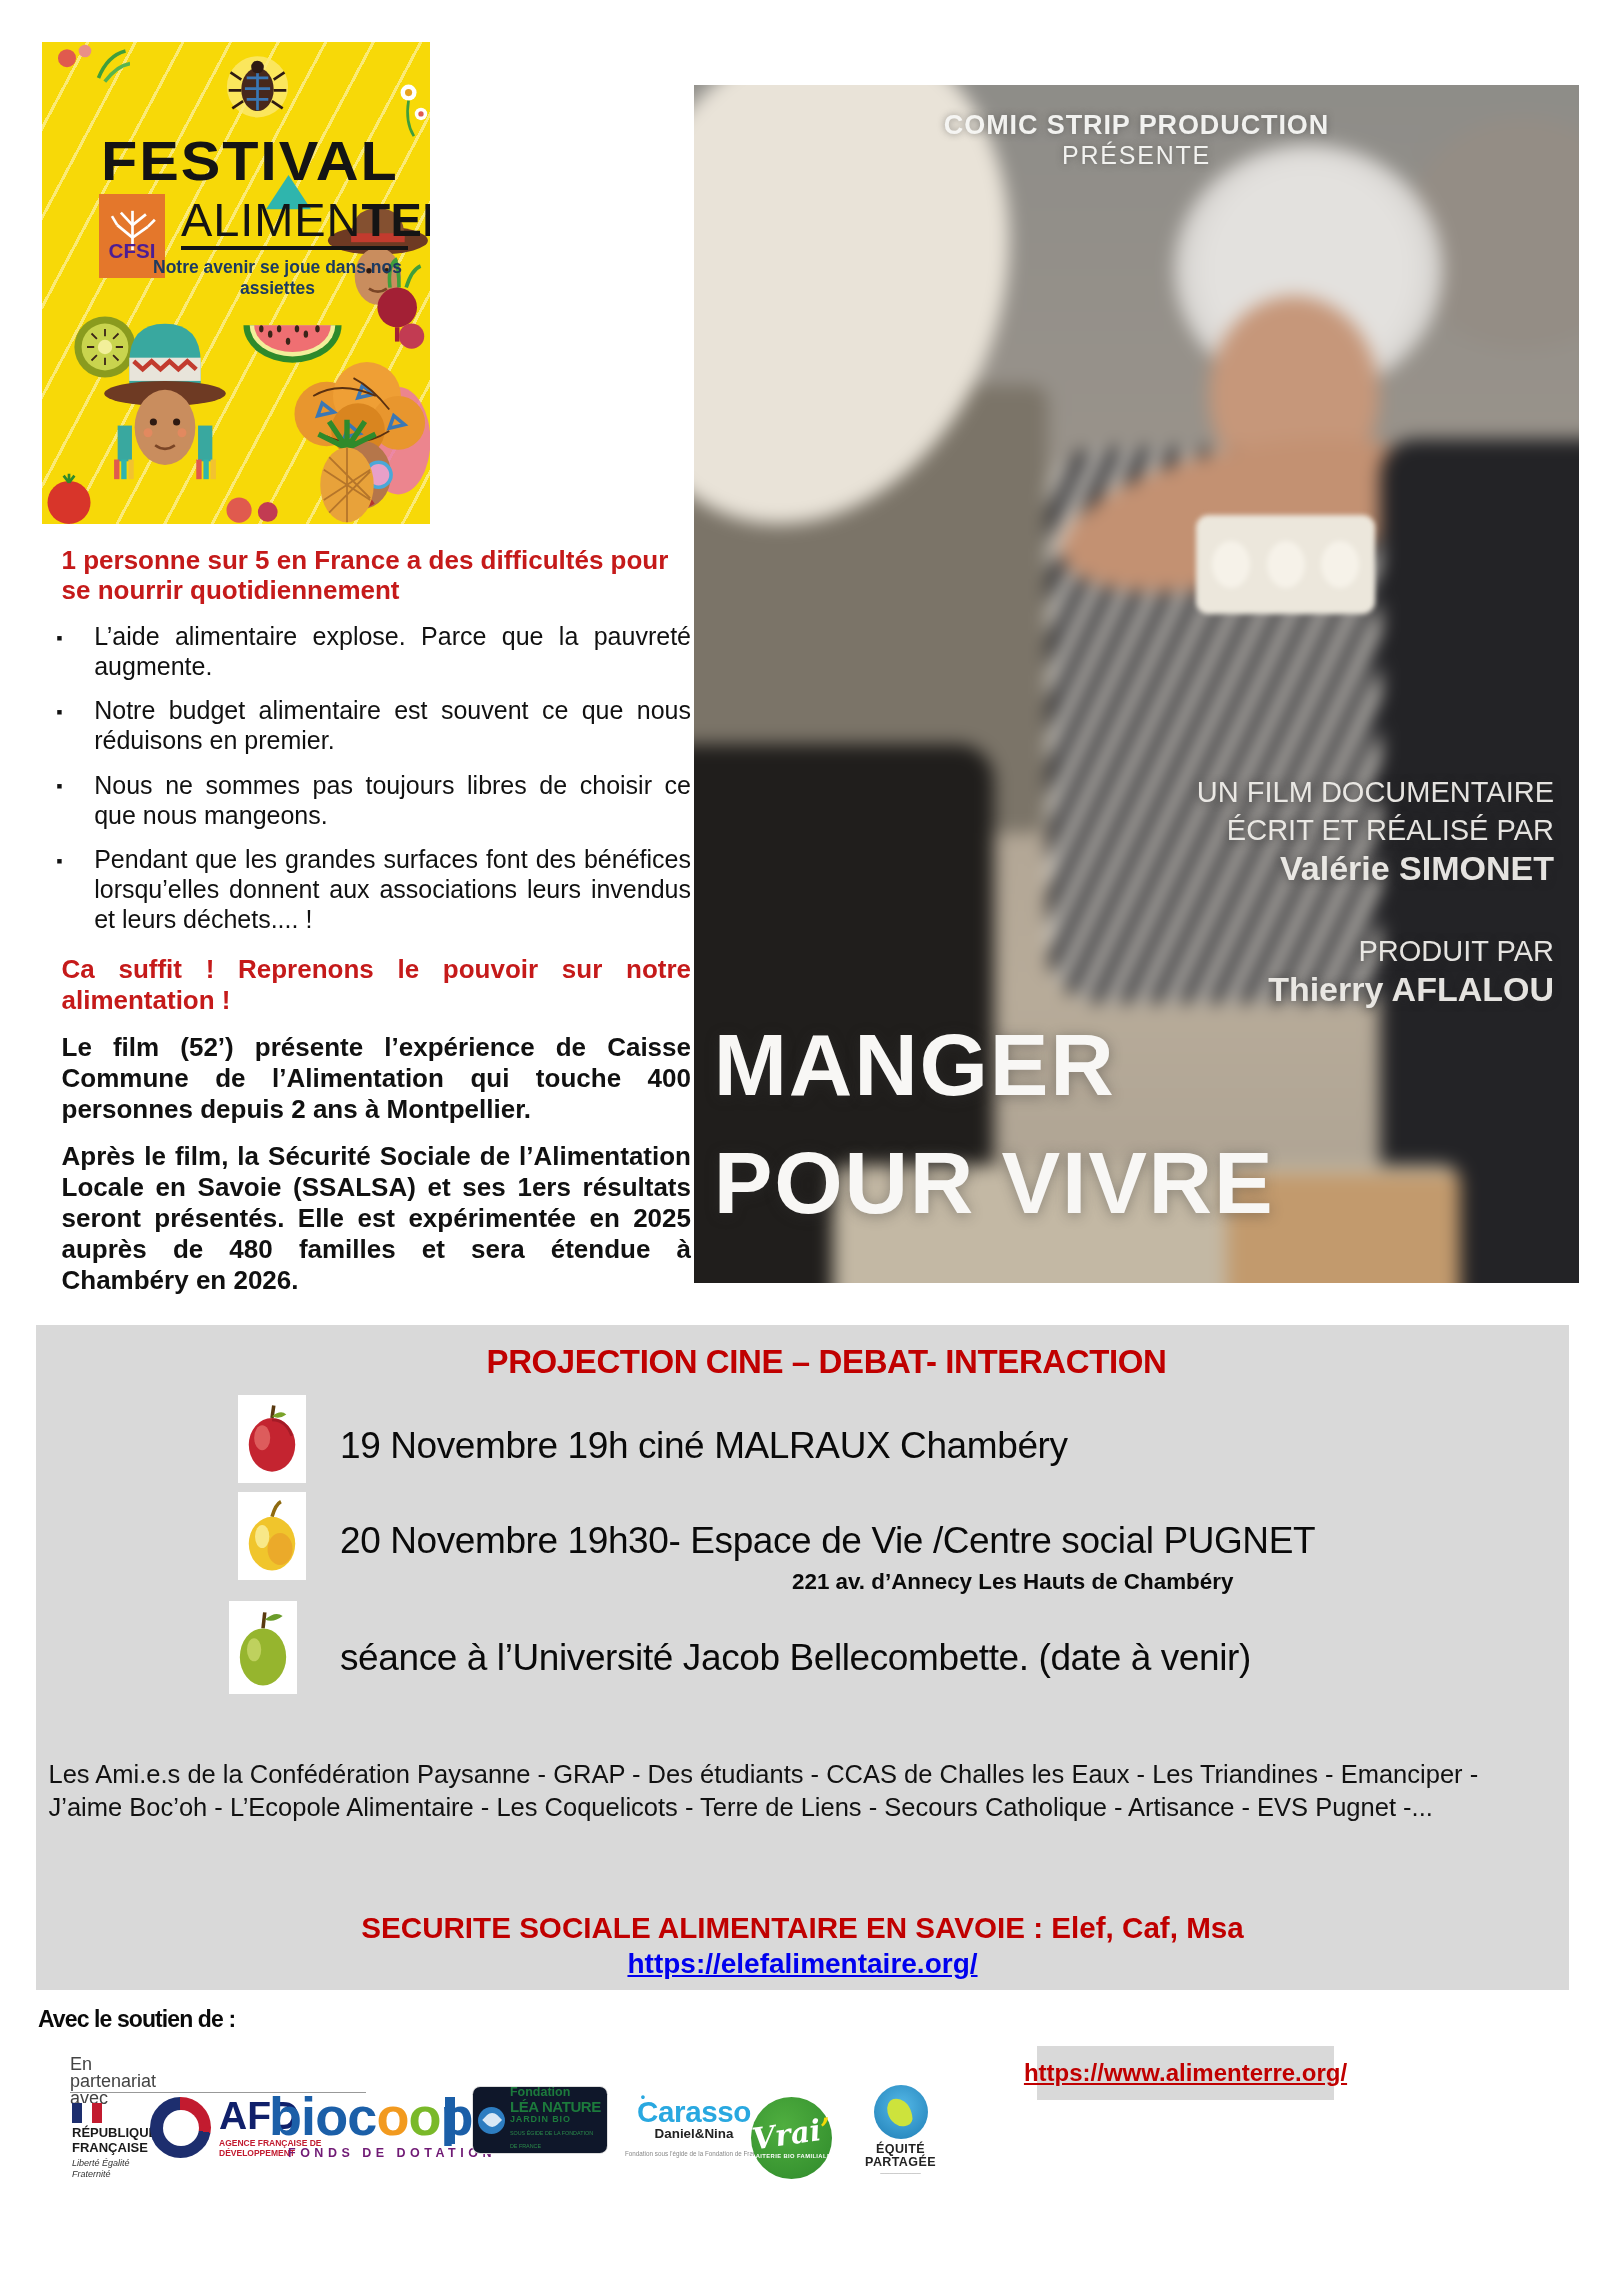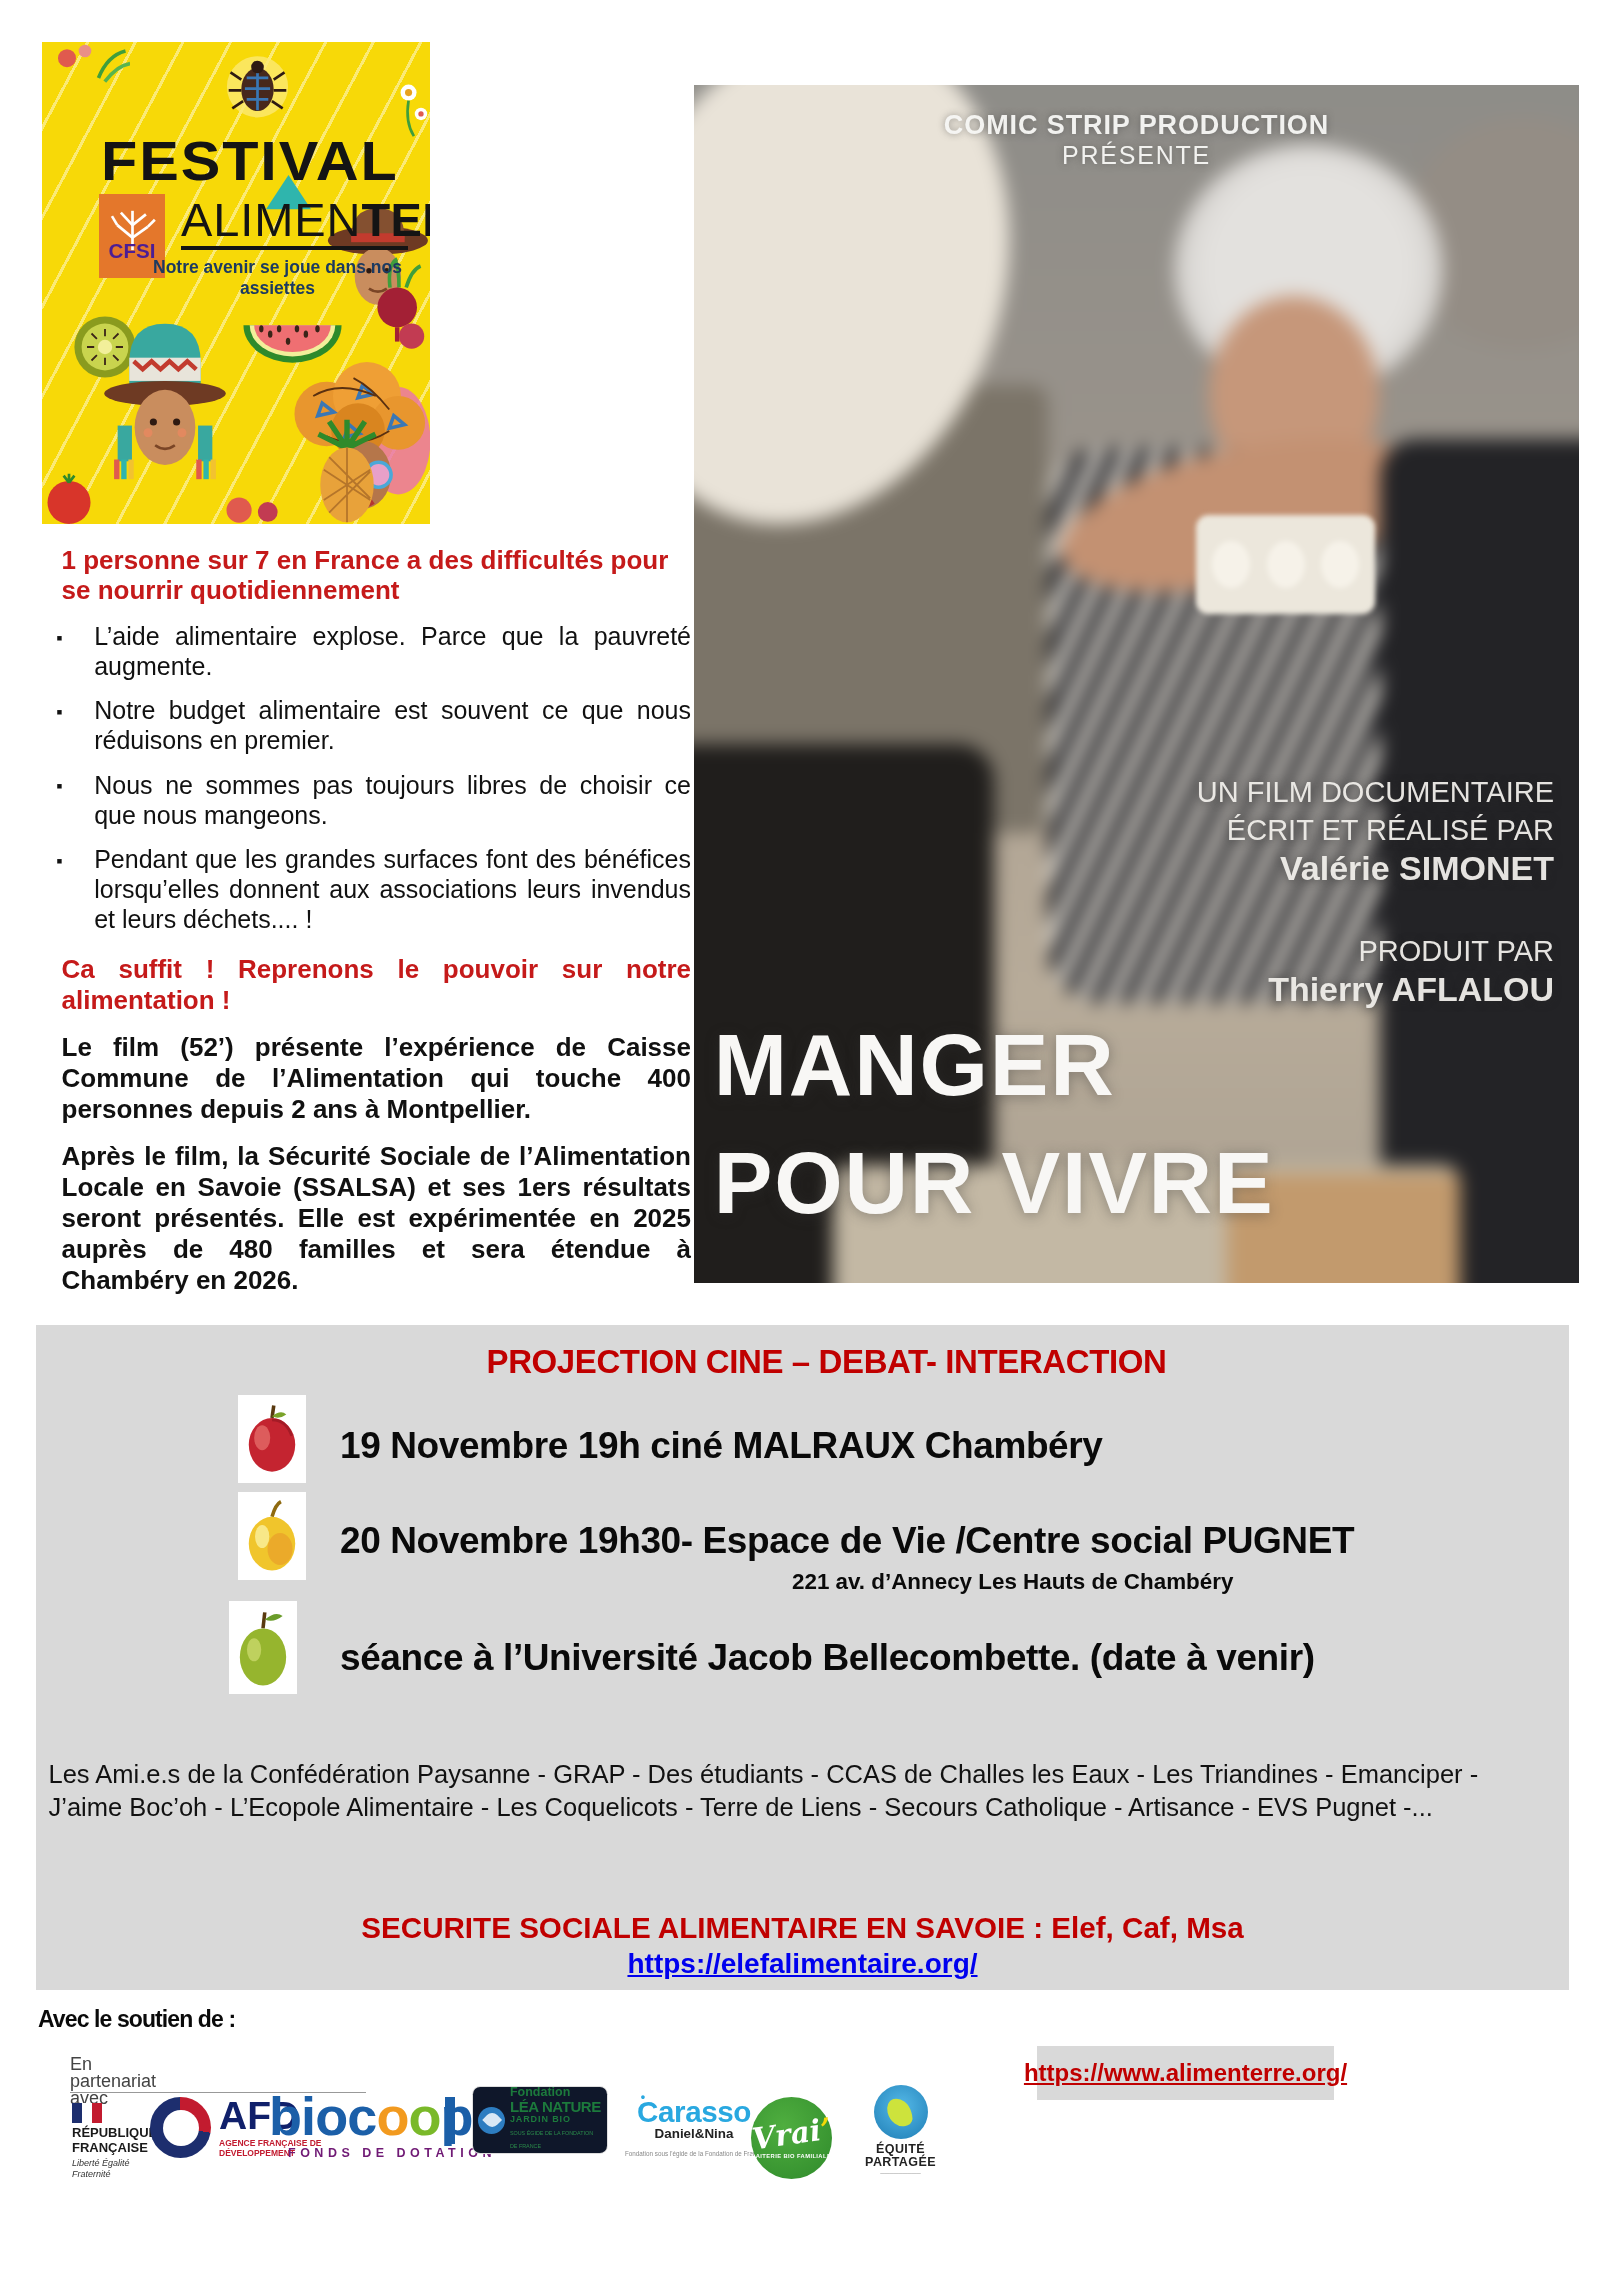--- a/index.html
+++ b/index.html
@@ -66,21 +66,21 @@
   .p-credits .gap{height:45px;}
   .p-title{position:absolute;left:19.7px;top:921px;color:#f8f7f5;font-weight:700;font-size:88px;
     line-height:118px;letter-spacing:1.8px;text-shadow:0 1.8px 14.3px rgba(50,50,50,.4);white-space:nowrap;}
 
   
   .graybox{position:absolute;left:36px;top:1325px;width:1533px;height:665px;background:#d9d9d9;}
   .gb-title{position:absolute;left:0;right:0;top:18px;text-align:center;color:#c00000;
     font-weight:700;font-size:33px;letter-spacing:-0.4px;padding-left:48px;}
   .apple-tile{position:absolute;width:68px;height:88px;background:#fff;display:flex;
     align-items:center;justify-content:center;}
-  .ev{position:absolute;left:304px;font-weight:700;font-size:37px;color:#0a0a0a;white-space:nowrap;
+  .ev{position:absolute;left:304px;font-weight:400;font-size:37px;color:#0a0a0a;white-space:nowrap;
      letter-spacing:-0.4px;text-align:center;}
   .ev-addr{position:absolute;left:756px;font-weight:700;font-size:22.4px;color:#0a0a0a;white-space:nowrap;}
   .proposee{position:absolute;left:10.7px;top:389px;width:1515px;color:#c00000;font-weight:700;
     font-size:28px;white-space:nowrap;letter-spacing:-0.5px;}
   .proposee .colon{color:#333;font-size:23px;}
   .orgs{position:absolute;left:12.5px;top:433px;width:1508px;font-size:25.5px;line-height:33px;color:#111;}
   .gb-part{position:absolute;left:0;right:0;top:548px;text-align:center;font-weight:700;font-size:29.6px;color:#0a0a0a;}
   .gb-secu{position:absolute;left:0;right:0;top:586px;text-align:center;font-weight:700;font-size:29.6px;color:#c00000;}
   .gb-link{position:absolute;left:0;right:0;top:623px;text-align:center;}
   .gb-link a{color:#0000ee;font-weight:700;font-size:28px;text-decoration:underline;}
@@ -296,21 +296,21 @@
         </g>
       </svg>
       <span class="cfsi-label">CFSI</span>
     </div>
     <div class="word-alimenterre"><span class="thin">ALIMEN</span><span class="bold">TERRE</span></div>
     <div class="alimen-rule"></div>
     <div class="banner-tagline">Notre avenir se joue dans nos assiettes</div>
   </div>
 
   <div class="leftcol">
-    <div class="headline">1 personne sur 7 en France a des difficultés pour se nourrir quotidiennement</div>
+    <div class="headline">1 personne sur 5 en France a des difficultés pour se nourrir quotidiennement</div>
     <ul class="bullets">
       <li>
         <span class="marker">▪</span>
         <span class="btxt">L’aide alimentaire explose. Parce que la pauvreté augmente.</span>
         </li>
       <li>
         <span class="marker">▪</span>
         <span class="btxt">Notre budget alimentaire est souvent ce que nous réduisons en premier.</span>
         </li>
       <li>

